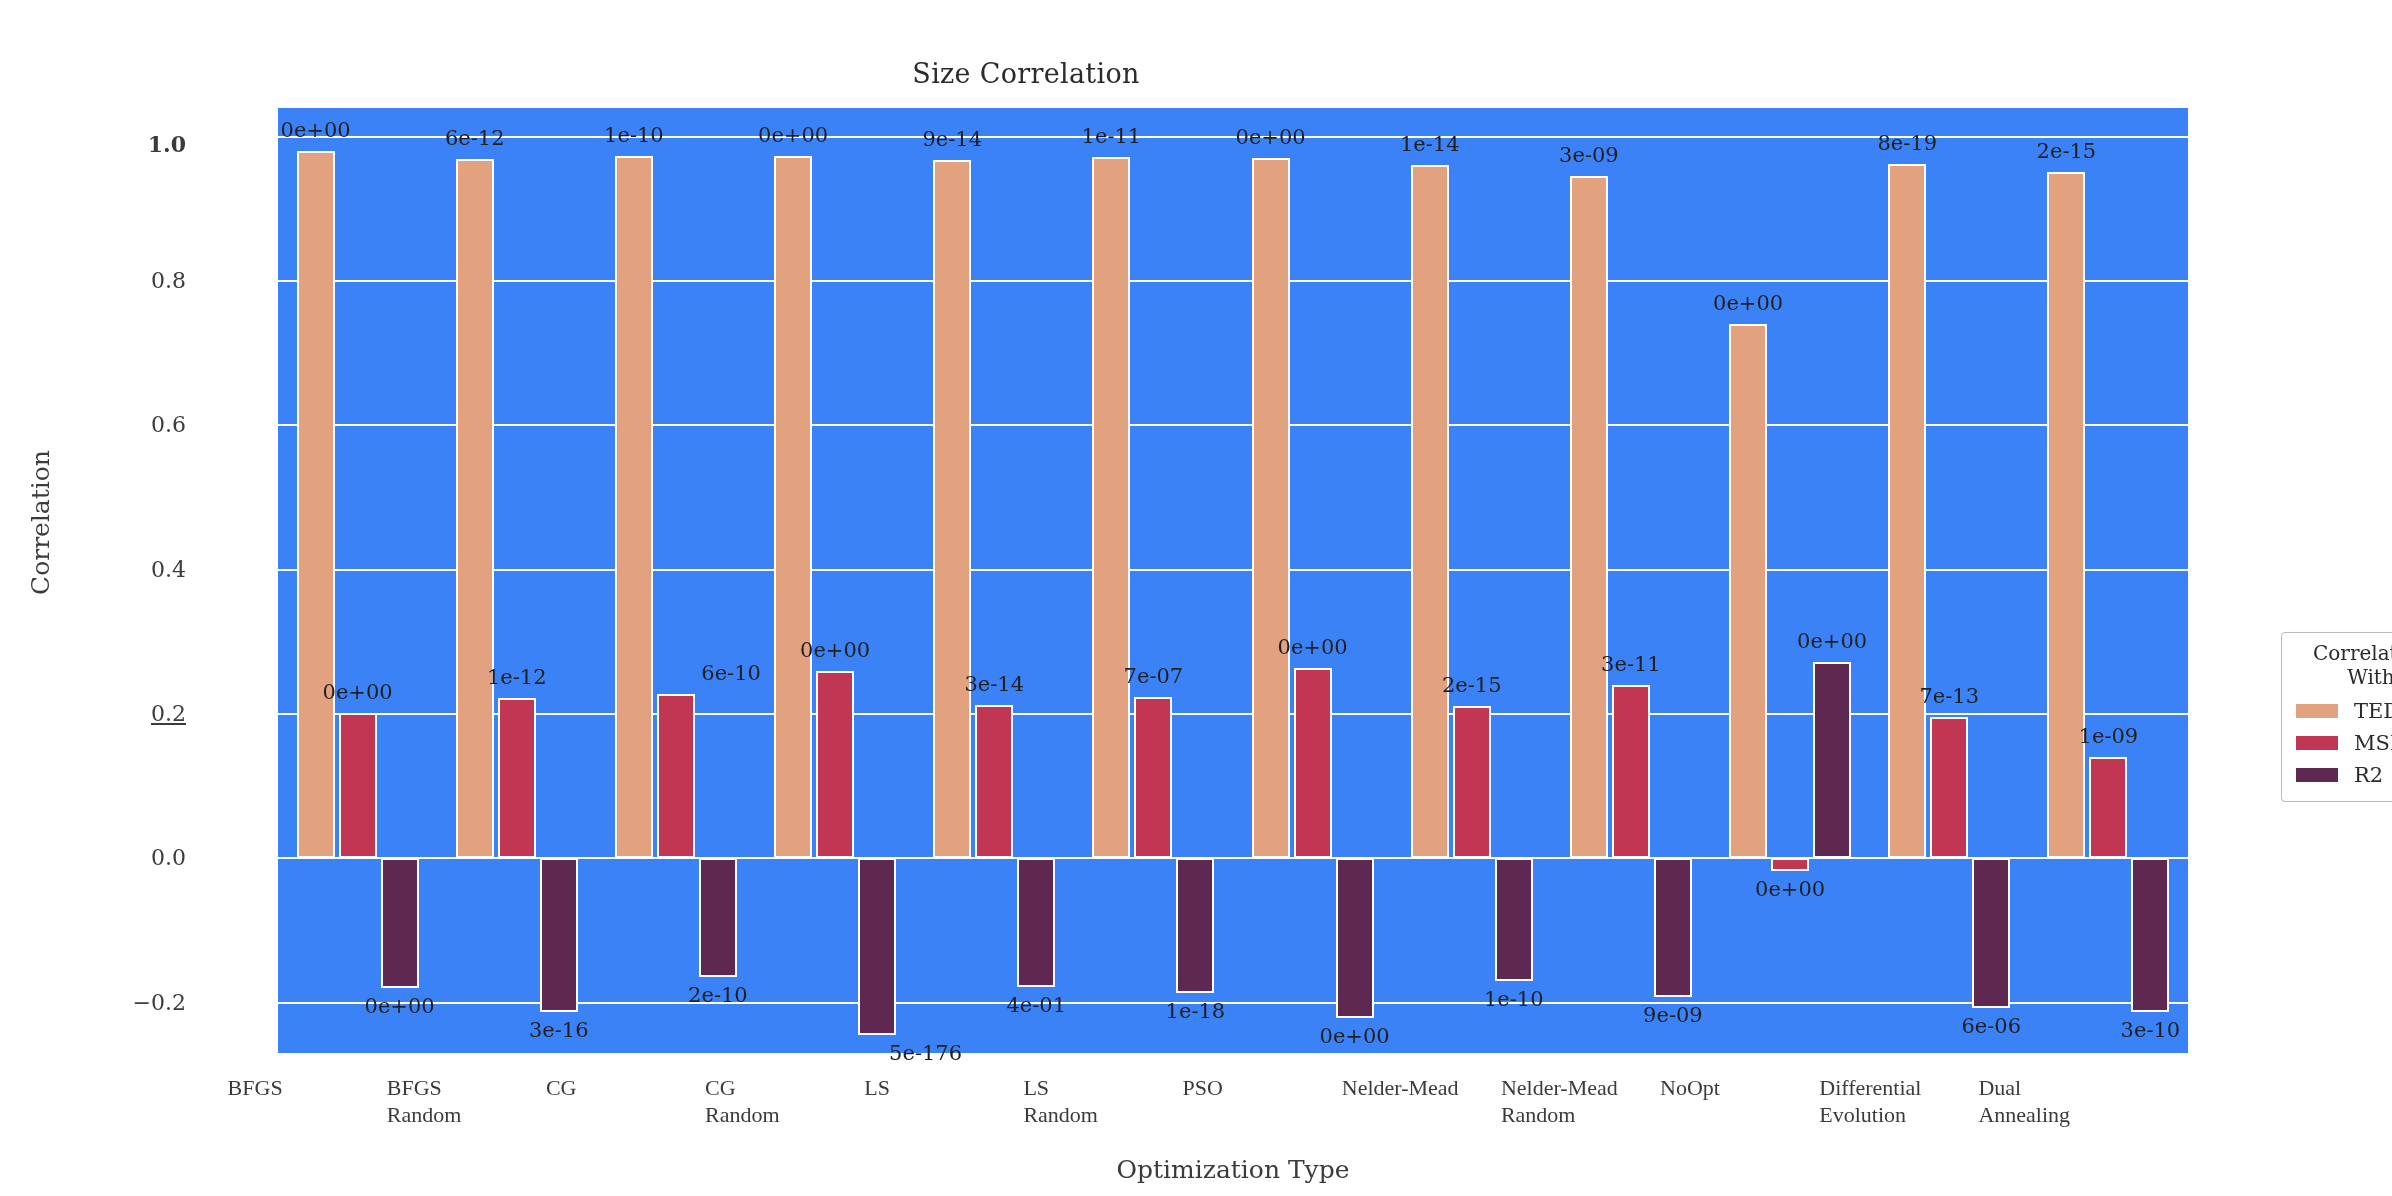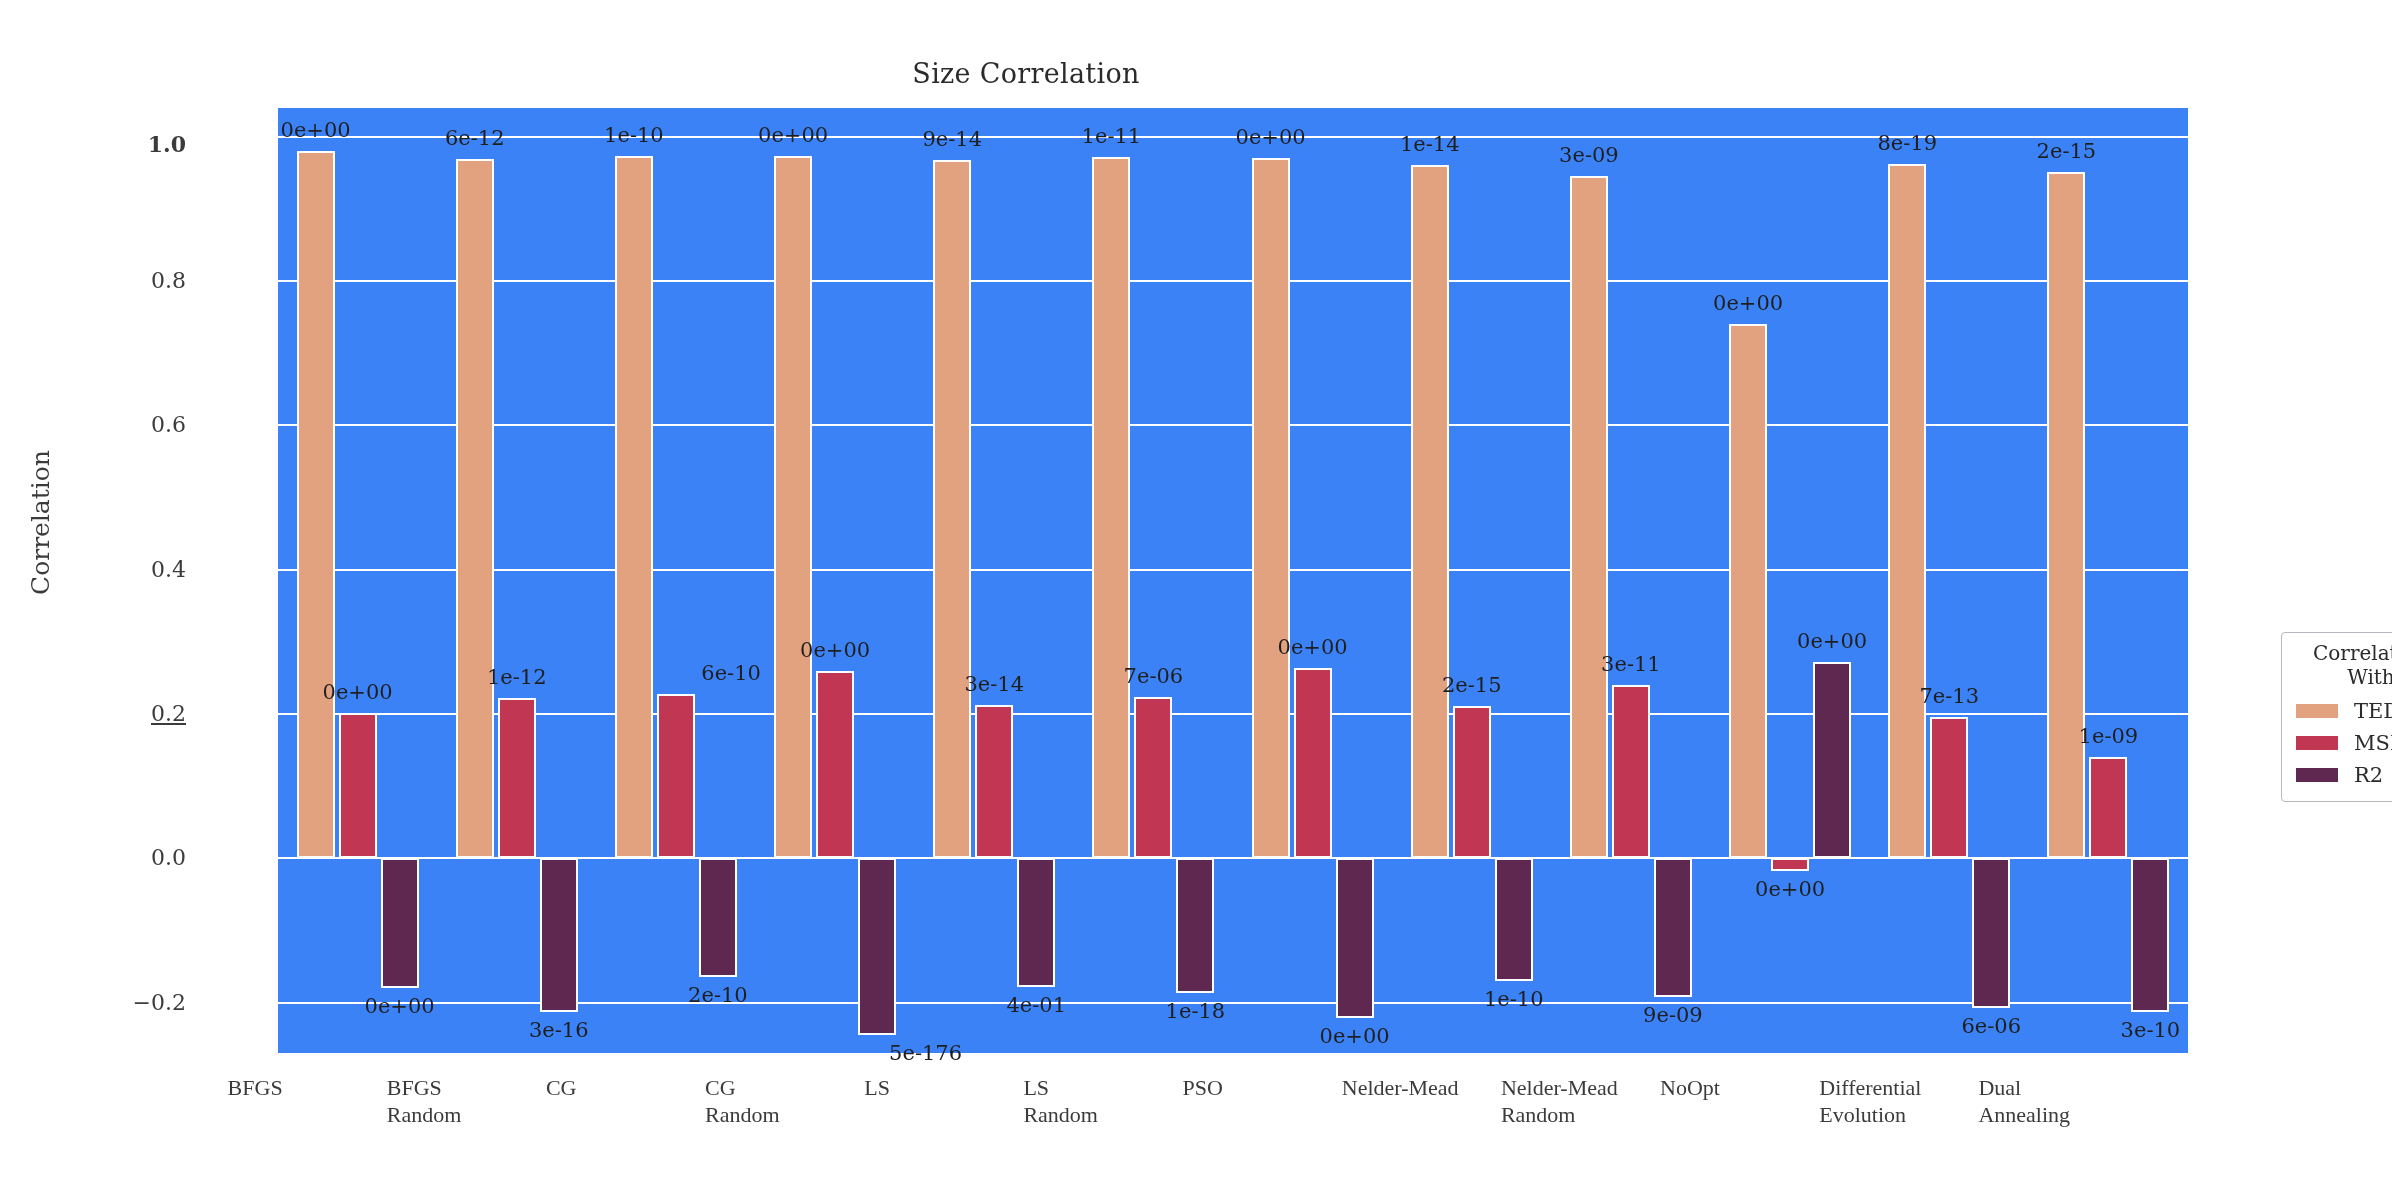--- a/index.html
+++ b/index.html
@@ -132,20 +132,21 @@
   }
 </style>
 </head>
 <body>
 
 <div id="root">
 
   <div id="chart-title">Size Correlation</div>
 
   <div id="ylabel">Correlation</div>
+  <div id="xlabel">Optimization Type</div>
 
   <div id="y-ticks">
       <div class="ytick-label" style="top: 144px; font-weight: bold;">1.0</div>
       <div class="ytick-label" style="top: 281.13px;">0.8</div>
       <div class="ytick-label" style="top: 425.405px;">0.6</div>
       <div class="ytick-label" style="top: 569.679px;">0.4</div>
       <div class="ytick-label" style="top: 713.954px; text-decoration: underline;">0.2</div>
       <div class="ytick-label" style="top: 858.229px;">0.0</div>
       <div class="ytick-label" style="top: 1002.5px;">−0.2</div>
     </div>
@@ -228,21 +229,21 @@
         <div class="bar-label" style="width: 170px; left: 270.917px; top: 15.3321px;">1e-10</div>
         <div class="bar-label" style="width: 170px; left: 312.917px; top: 552.756px; text-align: right;">6e-10</div>
         <div class="bar-label" style="width: 170px; left: 354.917px; top: 875.256px;">2e-10</div>
         <div class="bar-label" style="width: 170px; left: 430.083px; top: 15.3321px;">0e+00</div>
         <div class="bar-label" style="width: 170px; left: 472.083px; top: 530.393px;">0e+00</div>
         <div class="bar-label" style="width: 170px; left: 514.083px; top: 932.966px; text-align: right;">5e-176</div>
         <div class="bar-label" style="width: 170px; left: 589.25px; top: 18.9389px;">9e-14</div>
         <div class="bar-label" style="width: 170px; left: 631.25px; top: 563.576px;">3e-14</div>
         <div class="bar-label" style="width: 170px; left: 673.25px; top: 884.634px;">4e-01</div>
         <div class="bar-label" style="width: 170px; left: 748.417px; top: 16.0534px;">1e-11</div>
-        <div class="bar-label" style="width: 170px; left: 790.417px; top: 555.641px;">7e-06</div>
+        <div class="bar-label" style="width: 170px; left: 790.417px; top: 555.641px;">7e-07</div>
         <div class="bar-label" style="width: 170px; left: 832.417px; top: 891.126px;">1e-18</div>
         <div class="bar-label" style="width: 170px; left: 907.583px; top: 17.4962px;">0e+00</div>
         <div class="bar-label" style="width: 170px; left: 949.583px; top: 526.786px;">0e+00</div>
         <div class="bar-label" style="width: 170px; left: 991.583px; top: 916.374px;">0e+00</div>
         <div class="bar-label" style="width: 170px; left: 1066.75px; top: 23.9885px;">1e-14</div>
         <div class="bar-label" style="width: 170px; left: 1108.75px; top: 565.019px;">2e-15</div>
         <div class="bar-label" style="width: 170px; left: 1150.75px; top: 878.863px;">1e-10</div>
         <div class="bar-label" style="width: 170px; left: 1225.92px; top: 34.8092px;">3e-09</div>
         <div class="bar-label" style="width: 170px; left: 1267.92px; top: 544.099px;">3e-11</div>
         <div class="bar-label" style="width: 170px; left: 1309.92px; top: 895.454px;">9e-09</div>

